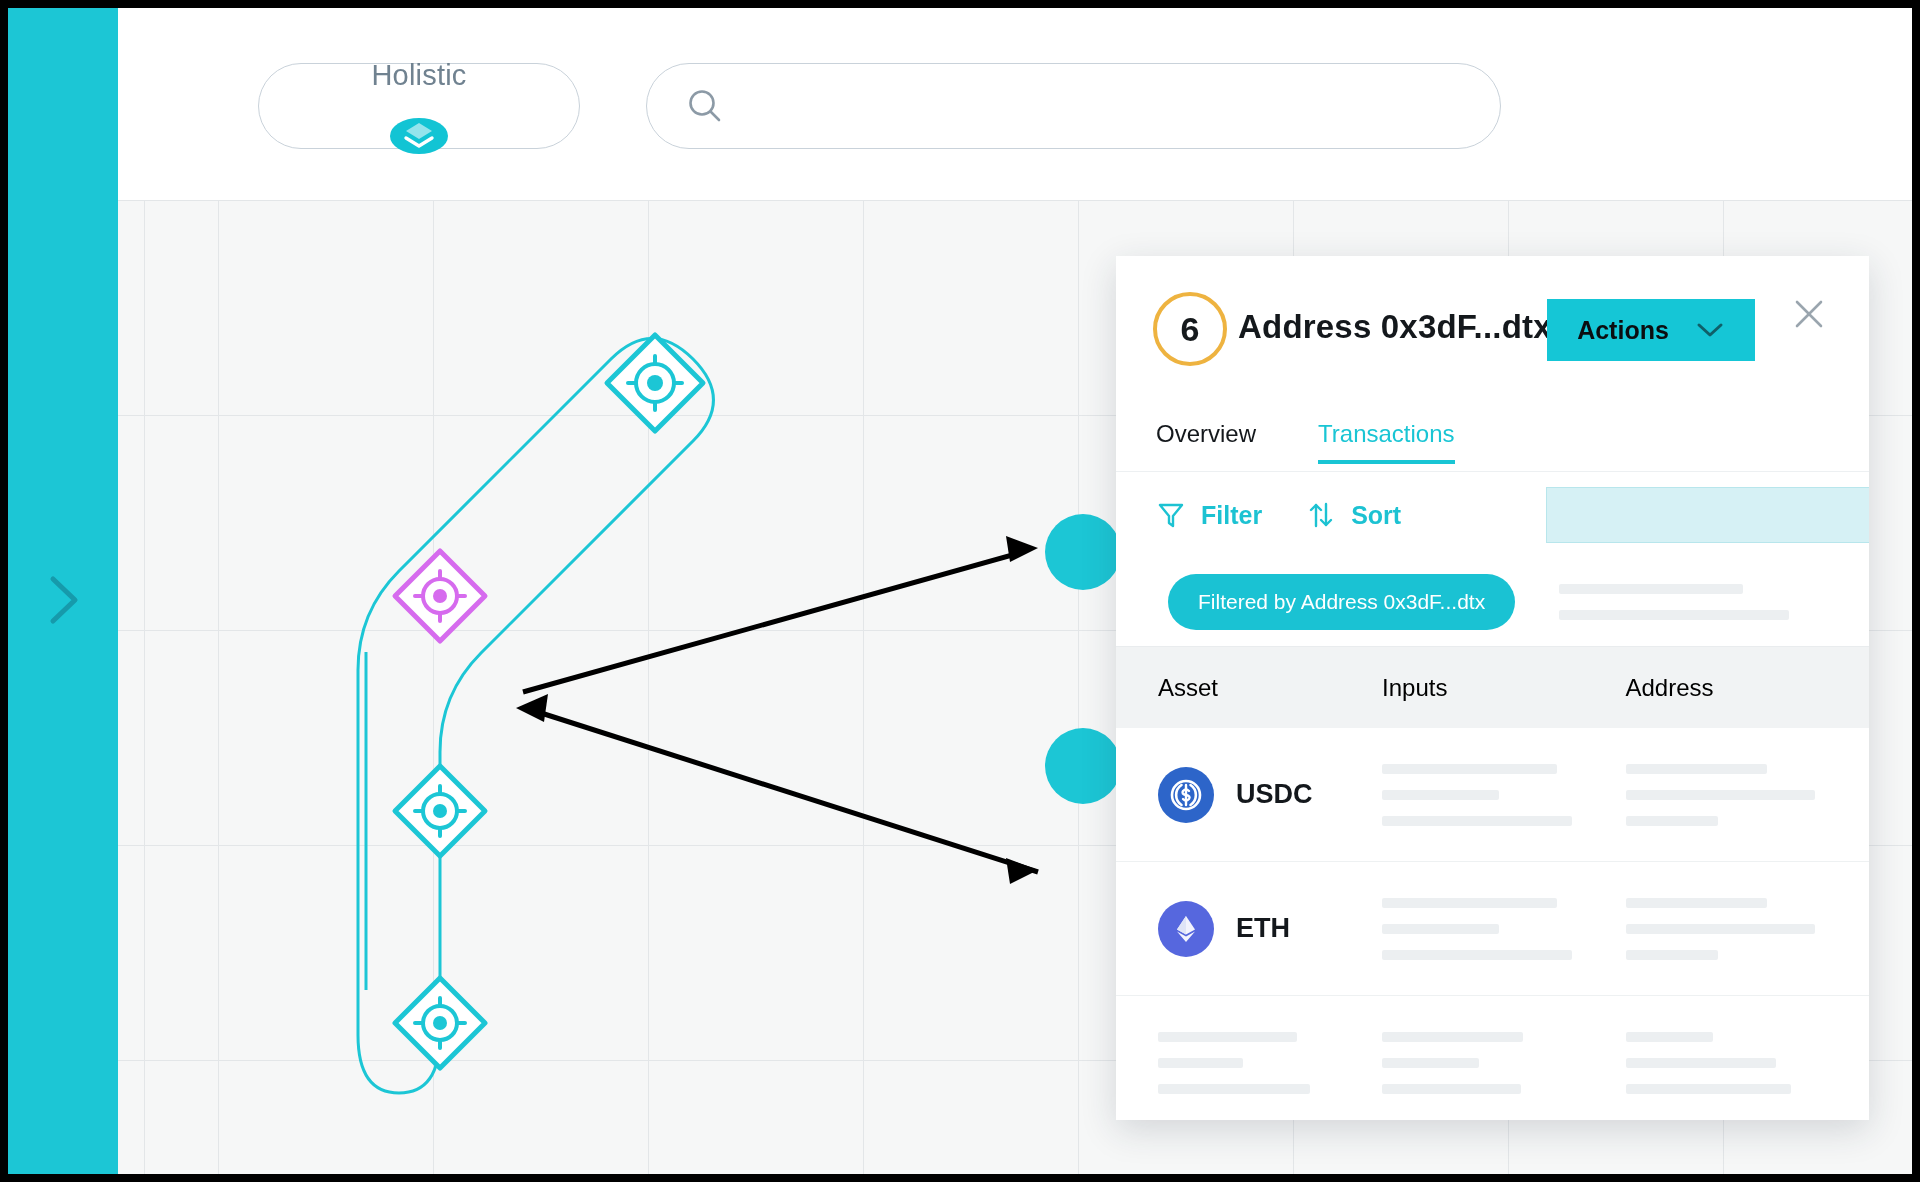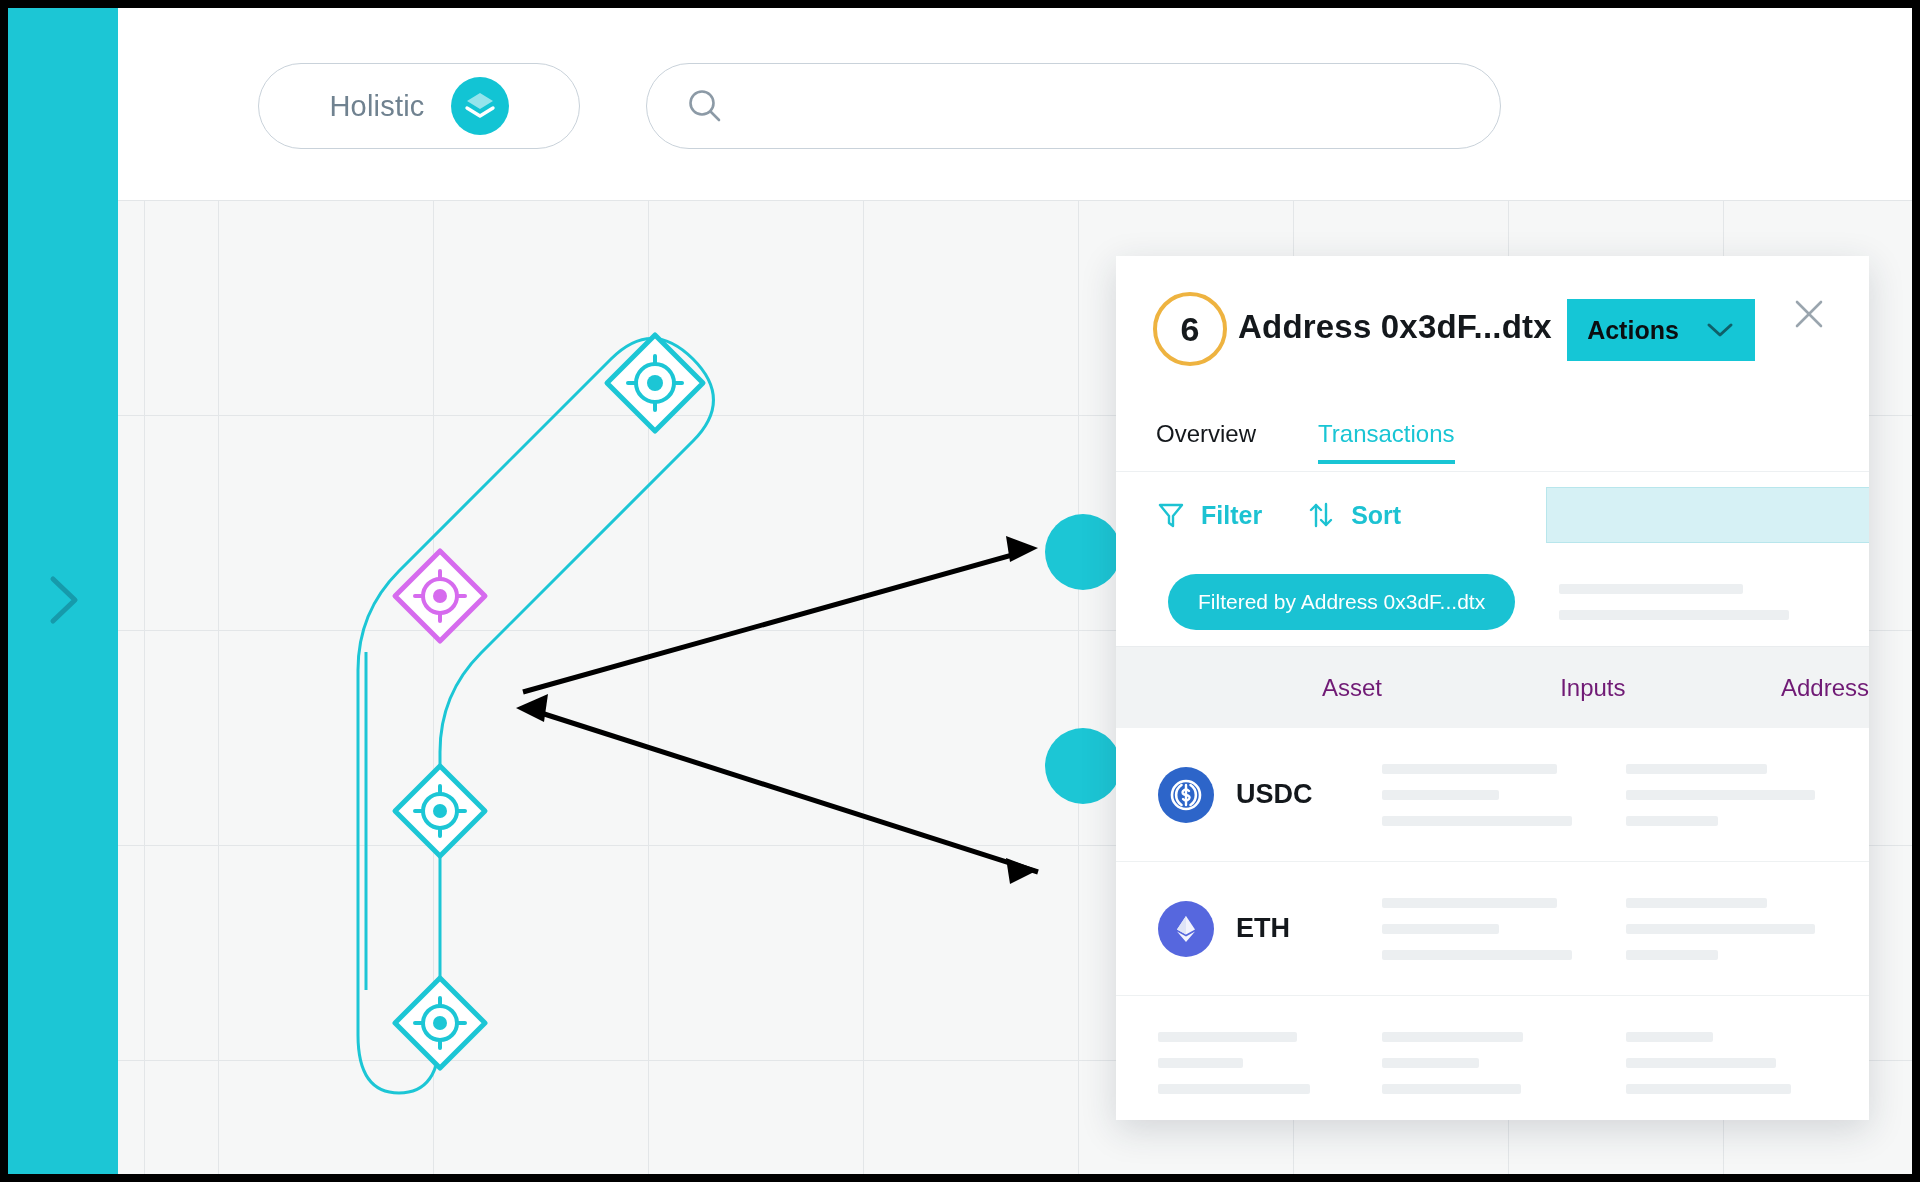--- a/index.html
+++ b/index.html
@@ -62,20 +62,21 @@
     width: 322px;
     height: 86px;
     border: 1px solid #c9d2da;
     border-radius: 43px;
     display: flex;
     align-items: center;
     justify-content: center;
     gap: 26px;
     cursor: pointer;
     background: #fff;
+    flex-direction: column;
   }
   .mode-pill .mode-label {
     font-size: 29px;
     color: #708290;
     letter-spacing: .2px;
   }
   .mode-pill .layers-badge {
     width: 58px; height: 58px;
     border-radius: 50%;
     background: #12C4D4;
@@ -152,21 +153,21 @@
     position: absolute;
     left: 122px; top: 52px;
     font-size: 33px;
     font-weight: bold;
     color: #14181c;
     letter-spacing: .2px;
   }
   .actions-btn {
     position: absolute;
     right: 114px; top: 43px;
-    width: 188px; height: 62px;
+    width: 208px; height: 62px;
     background: #15C6D6;
     display: flex;
     align-items: center;
     justify-content: center;
     gap: 26px;
     cursor: pointer;
   }
   .actions-btn span {
     font-size: 25px;
     font-weight: bold;
@@ -275,22 +276,21 @@
   .thead {
     height: 82px;
     background: #f1f3f4;
     display: flex;
     align-items: center;
     padding-left: 42px;
     border-top: 1px solid #e9ecee;
   }
   .th {
     font-size: 24px;
-    color: #701a75;
-    text-align: right;
+    color: #000000;
   }
   .c-asset { width: 230px; }
   .c-in    { width: 250px; }
   .c-out   { width: 250px; }
 
   .trow {
     height: 134px;
     display: flex;
     align-items: center;
     padding-left: 42px;

